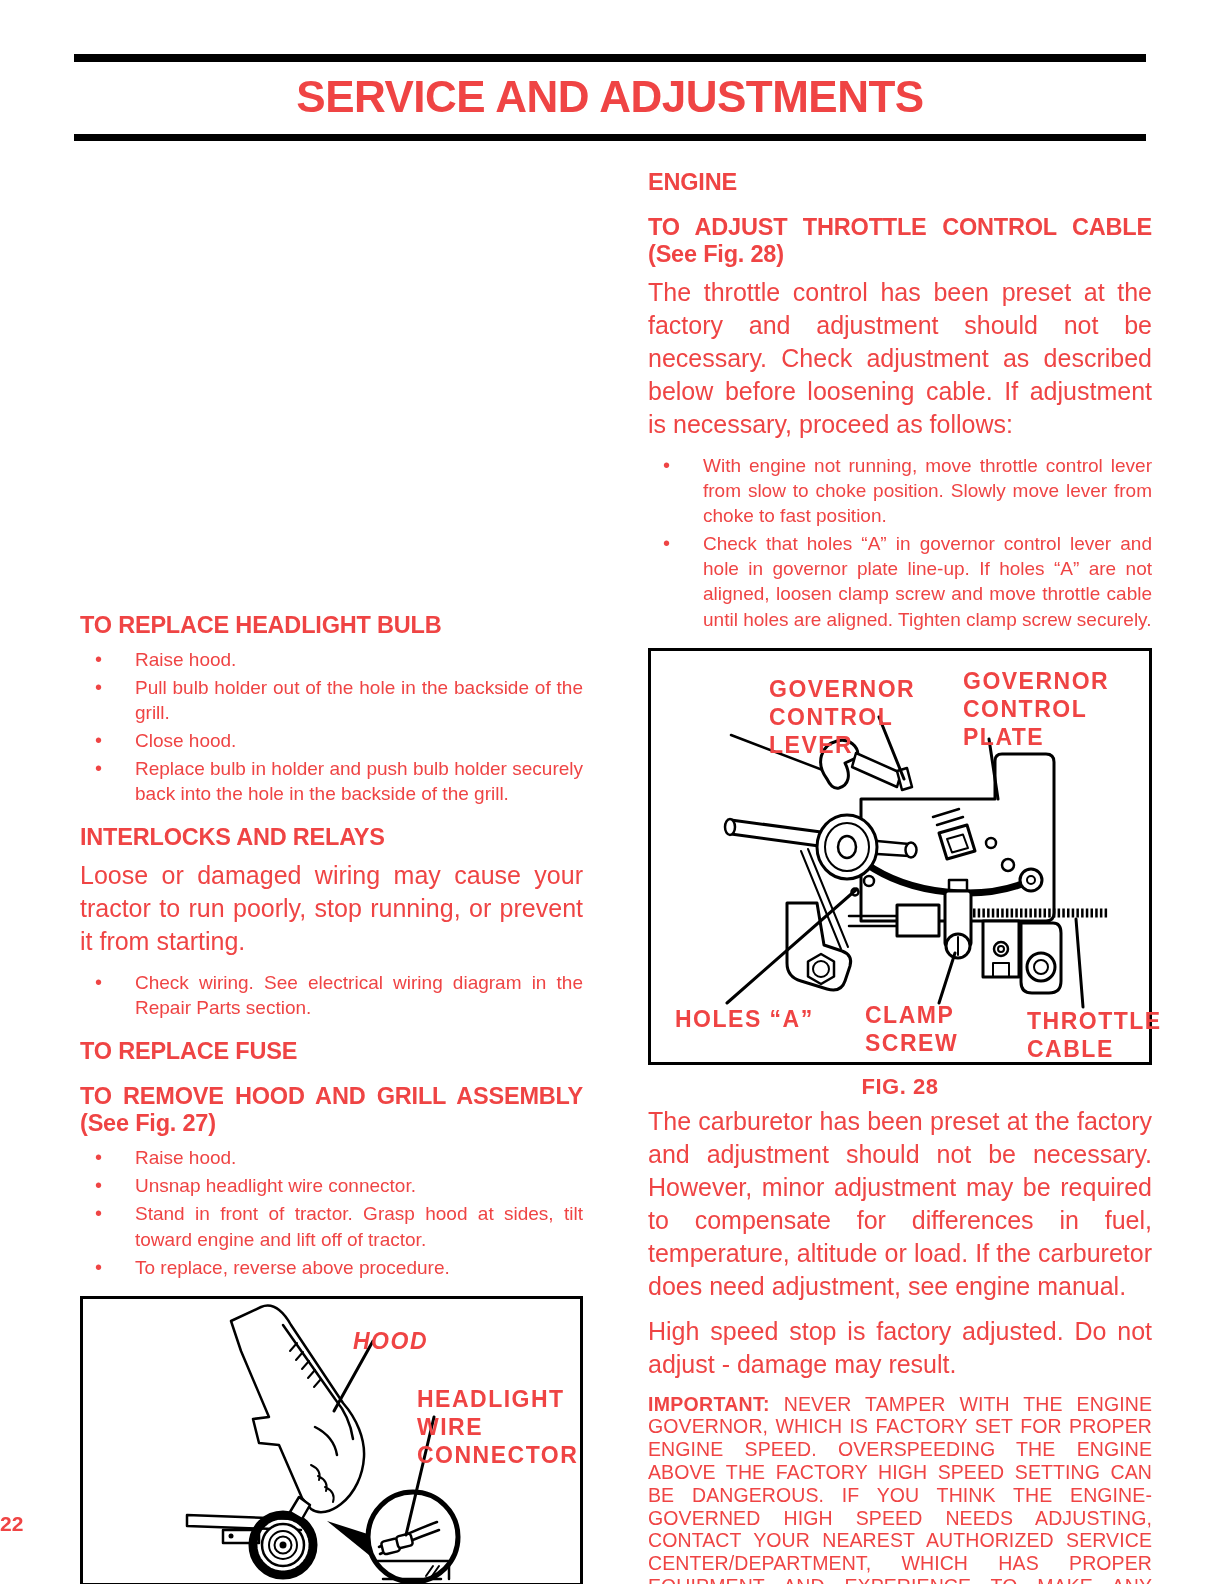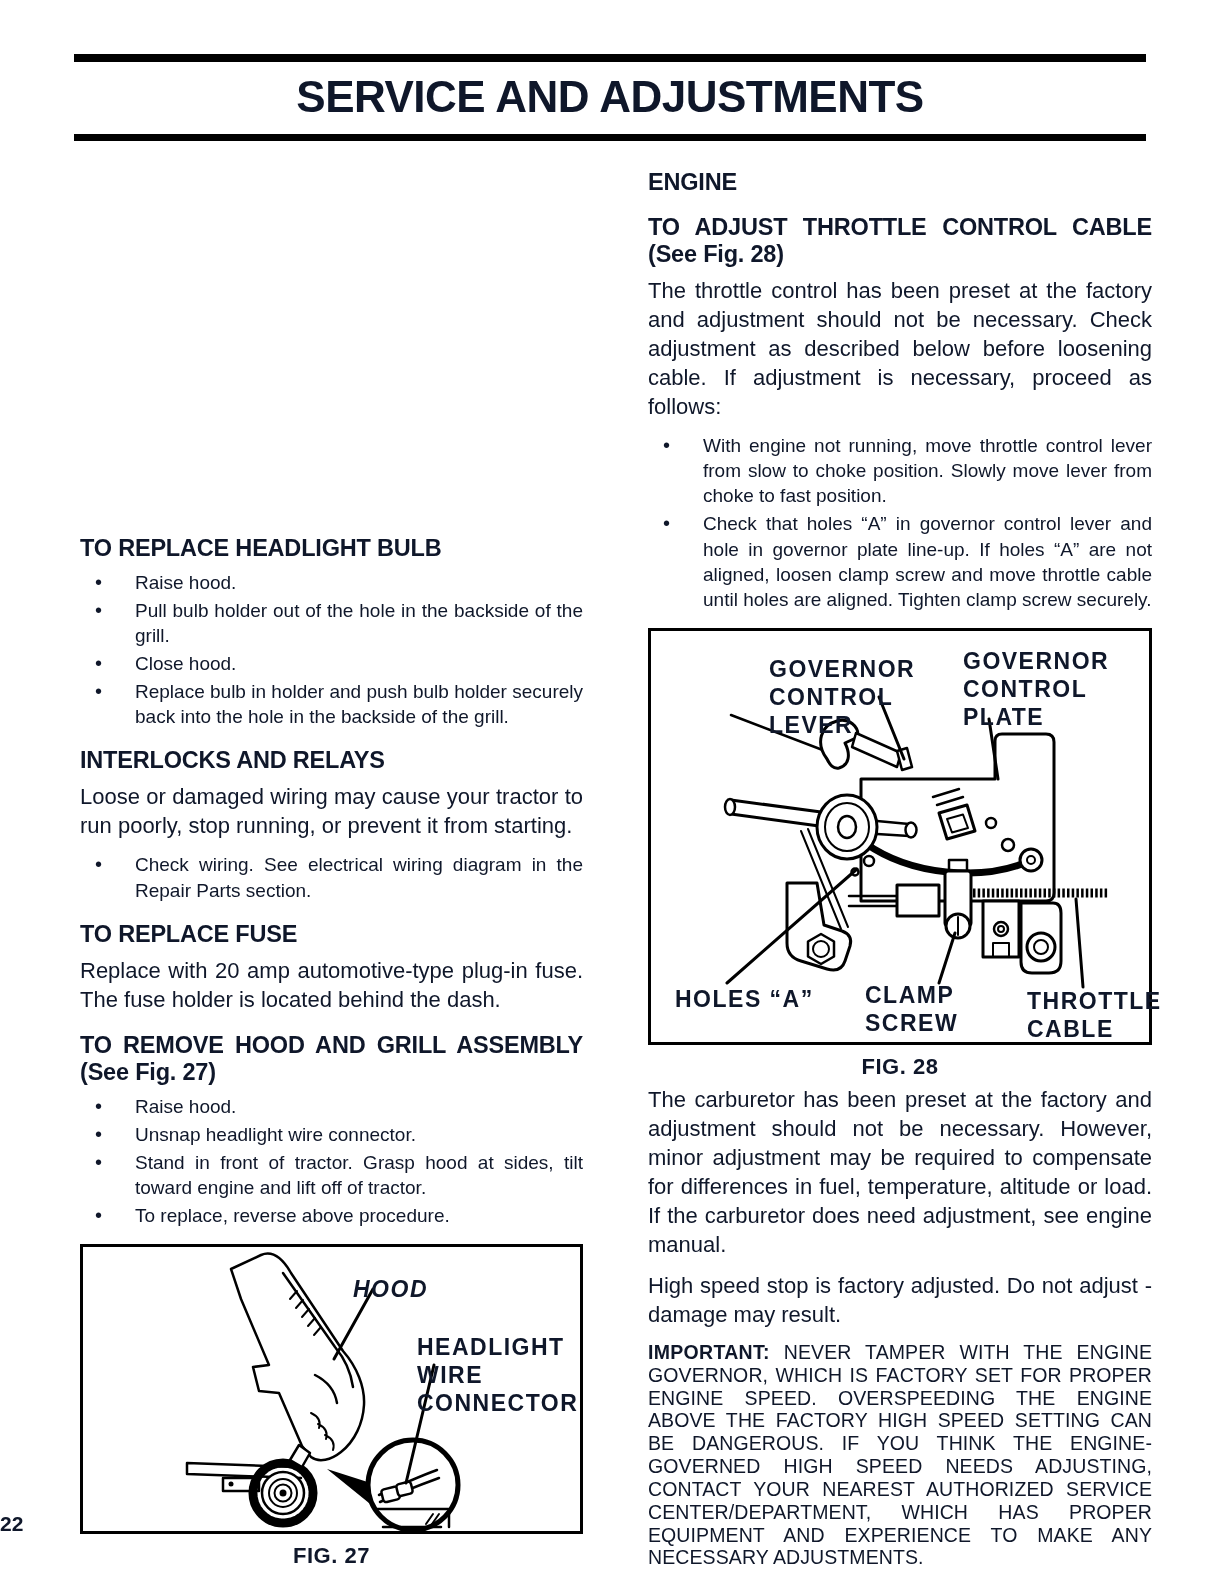--- a/index.html
+++ b/index.html
@@ -1,18 +1,18 @@
 <!DOCTYPE html>
 <html><head>
 <meta charset="utf-8">
 <style>
   html,body { margin:0; padding:0; background:#e8e8e8; }
   .page {
     position:relative; width:1220px; height:1584px; margin:0 auto;
-    background:#ffffff; color:#0f172a;
+    background:#ffffff; color:#ef4444;
     font-family:"Liberation Sans", sans-serif;
     overflow:hidden;
   }
   .header { padding:54px 74px 0 74px; }
   .rule { background:#000; }
   .rule-top { height:8px; }
   .rule-bottom { height:7px; }
   h1.title {
     font-size:44px; font-weight:bold; text-align:center;
     margin:10px 0 12px 0; letter-spacing:-0.5px;
@@ -20,21 +20,21 @@
   .columns { display:flex; gap:65px; padding:18px 78px 0 80px; align-items:flex-end;margin-top:8px; }
   .col { box-sizing:border-box; }
   .col-left  { width:505px; }
   .col-right { width:504px; }
   h2 {
     font-size:23.5px; font-weight:bold; line-height:1.15;
     margin:18px 0 8px 0; letter-spacing:-0.2px; text-align:justify;
   }
   .col h2:first-child { margin-top:2px; }
   p.body {
-    font-size:22px; line-height:1.32; text-align:justify;
+    font-size:25px; line-height:1.32; text-align:justify;
     margin:5px 0 12px 0;
   }
   ul.bullets { list-style:none; margin:4px 0 12px 0; padding:0; }
   ul.bullets li {
     font-size:19px; line-height:1.32; position:relative;
     padding-left:55px; margin-bottom:3px; text-align:justify;
   }
   ul.bullets li::before { content:"\2022"; position:absolute; left:15px; top:-1px; font-size:20px; }
   figure { margin:16px 0 0 0; }
   .figbox { position:relative; border:3px solid #000; background:#fff; }
@@ -82,21 +82,20 @@
         <li>Replace bulb in holder and push bulb holder securely back into the hole in the backside of the grill.</li>
       </ul>
 
       <h2>INTERLOCKS AND RELAYS</h2>
       <p class="body">Loose or damaged wiring may cause your tractor to run poorly, stop running, or prevent it from starting.</p>
       <ul class="bullets">
         <li>Check wiring. See electrical wiring diagram in the Repair Parts section.</li>
       </ul>
 
       <h2>TO REPLACE FUSE</h2>
-      <p class="body">Replace with 20 amp automotive-type plug-in fuse. The fuse holder is located behind the dash.</p>
 
       <h2>TO REMOVE HOOD AND GRILL ASSEMBLY (See Fig. 27)</h2>
       <ul class="bullets">
         <li>Raise hood.</li>
         <li>Unsnap headlight wire connector.</li>
         <li>Stand in front of tractor. Grasp hood at sides, tilt toward engine and lift off of tractor.</li>
         <li>To replace, reverse above procedure.</li>
       </ul>
 
       <figure>

